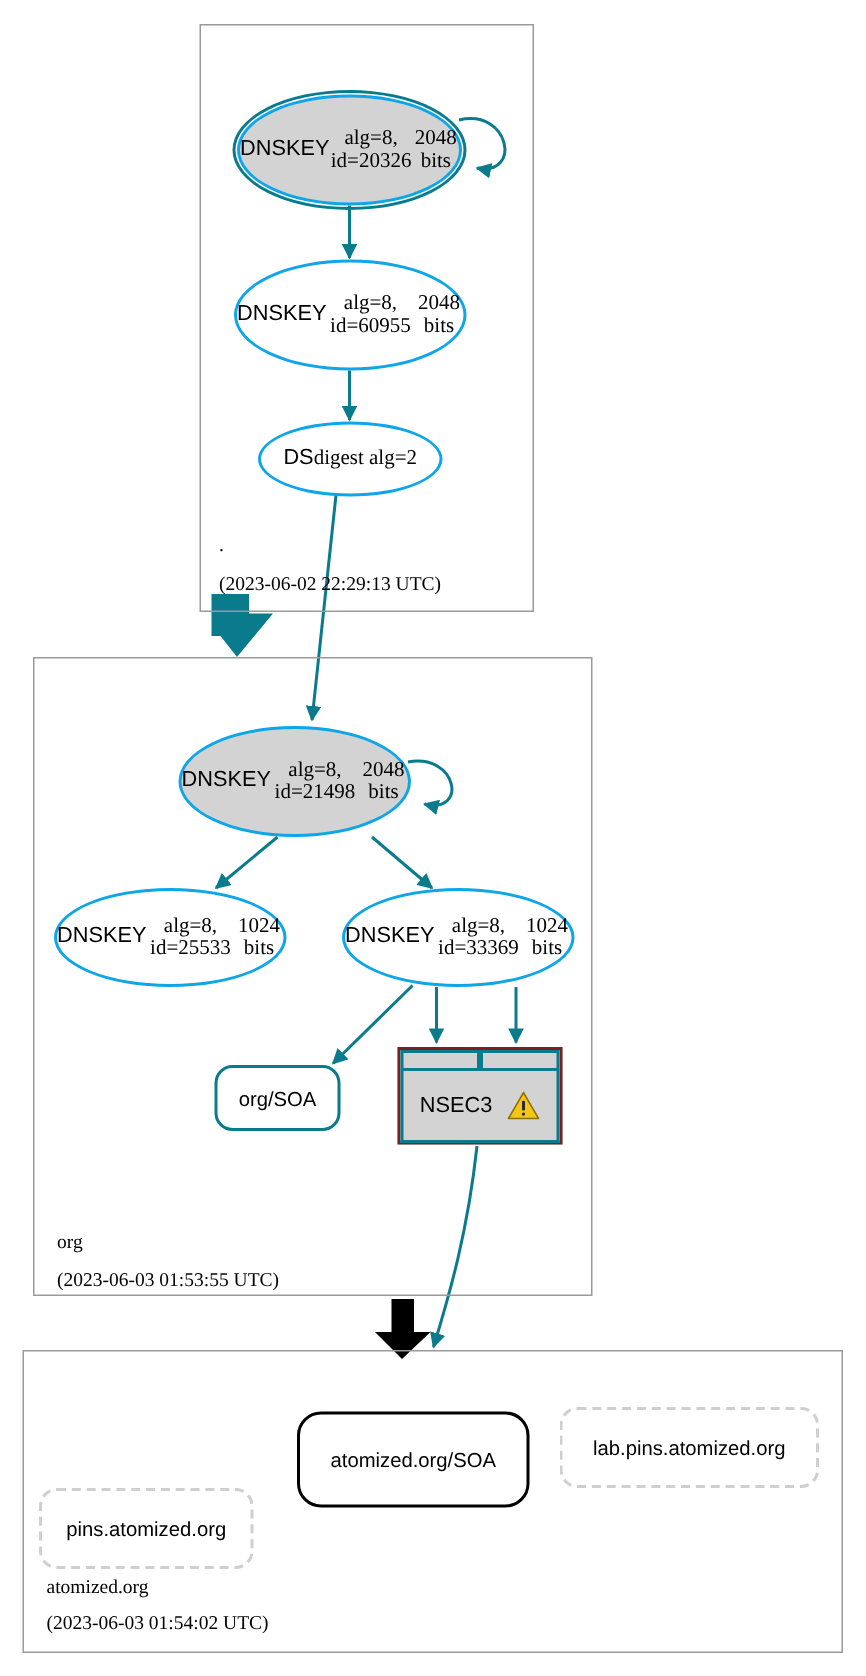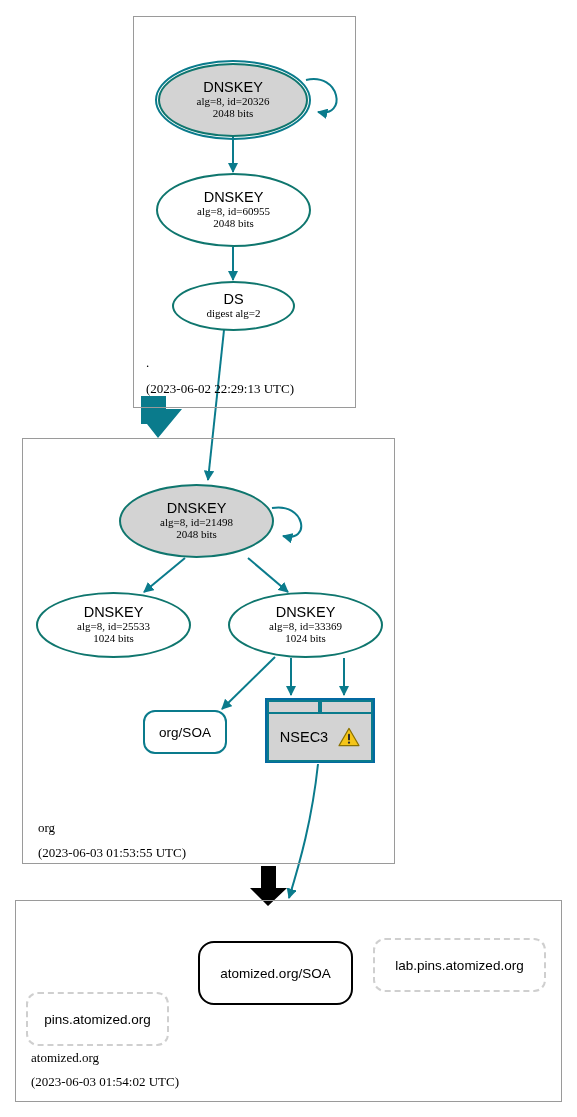--- a/index.html
+++ b/index.html
@@ -42,24 +42,24 @@
     font-size: 13px;
   }
   .zone-time {
     font-size: 13px;
   }
 
   
   .node-ellipse {
     position: absolute;
     box-sizing: border-box;
-    border: 2px solid #0f766e;
+    border: 2px solid #0ea5e9;
     border-radius: 50%;
     display: flex;
-    flex-direction: column;
+    flex-direction: row;
     align-items: center;
     justify-content: center;
     background: #ffffff;
     text-align: center;
     line-height: 1.08;
   }
   .node-ellipse.filled {
     background: #d3d3d3;
   }
   .node-ellipse.double::after {
@@ -73,21 +73,21 @@
     border-radius: 50%;
     pointer-events: none;
   }
   .nl-title {
     font-family: "Liberation Sans", sans-serif;
     font-size: 14.5px;
     color: #000000;
   }
   .nl-sub {
     font-family: "Liberation Serif", serif;
-    font-size: 11px;
+    font-size: 14px;
     color: #000000;
   }
 
   
   .node-rrect {
     position: absolute;
     box-sizing: border-box;
     border: 2px solid #0a7b8c;
     border-radius: 12px;
     background: #ffffff;
@@ -105,21 +105,21 @@
   }
   .node-rrect.dashed-border {
     border: 2px dashed #cfcfcf;
     border-radius: 12px;
   }
 
   
   .node-nsec3 {
     position: absolute;
     box-sizing: border-box;
-    border: 2px solid #0369a1;
+    border: 2px solid #7f1d1d;
     background: #86efac;
   }
   .nsec3-top {
     display: flex;
     height: 14px;
     box-sizing: border-box;
   }
   .nsec3-cell {
     flex: 1 1 50%;
     background: #d3d3d3;

